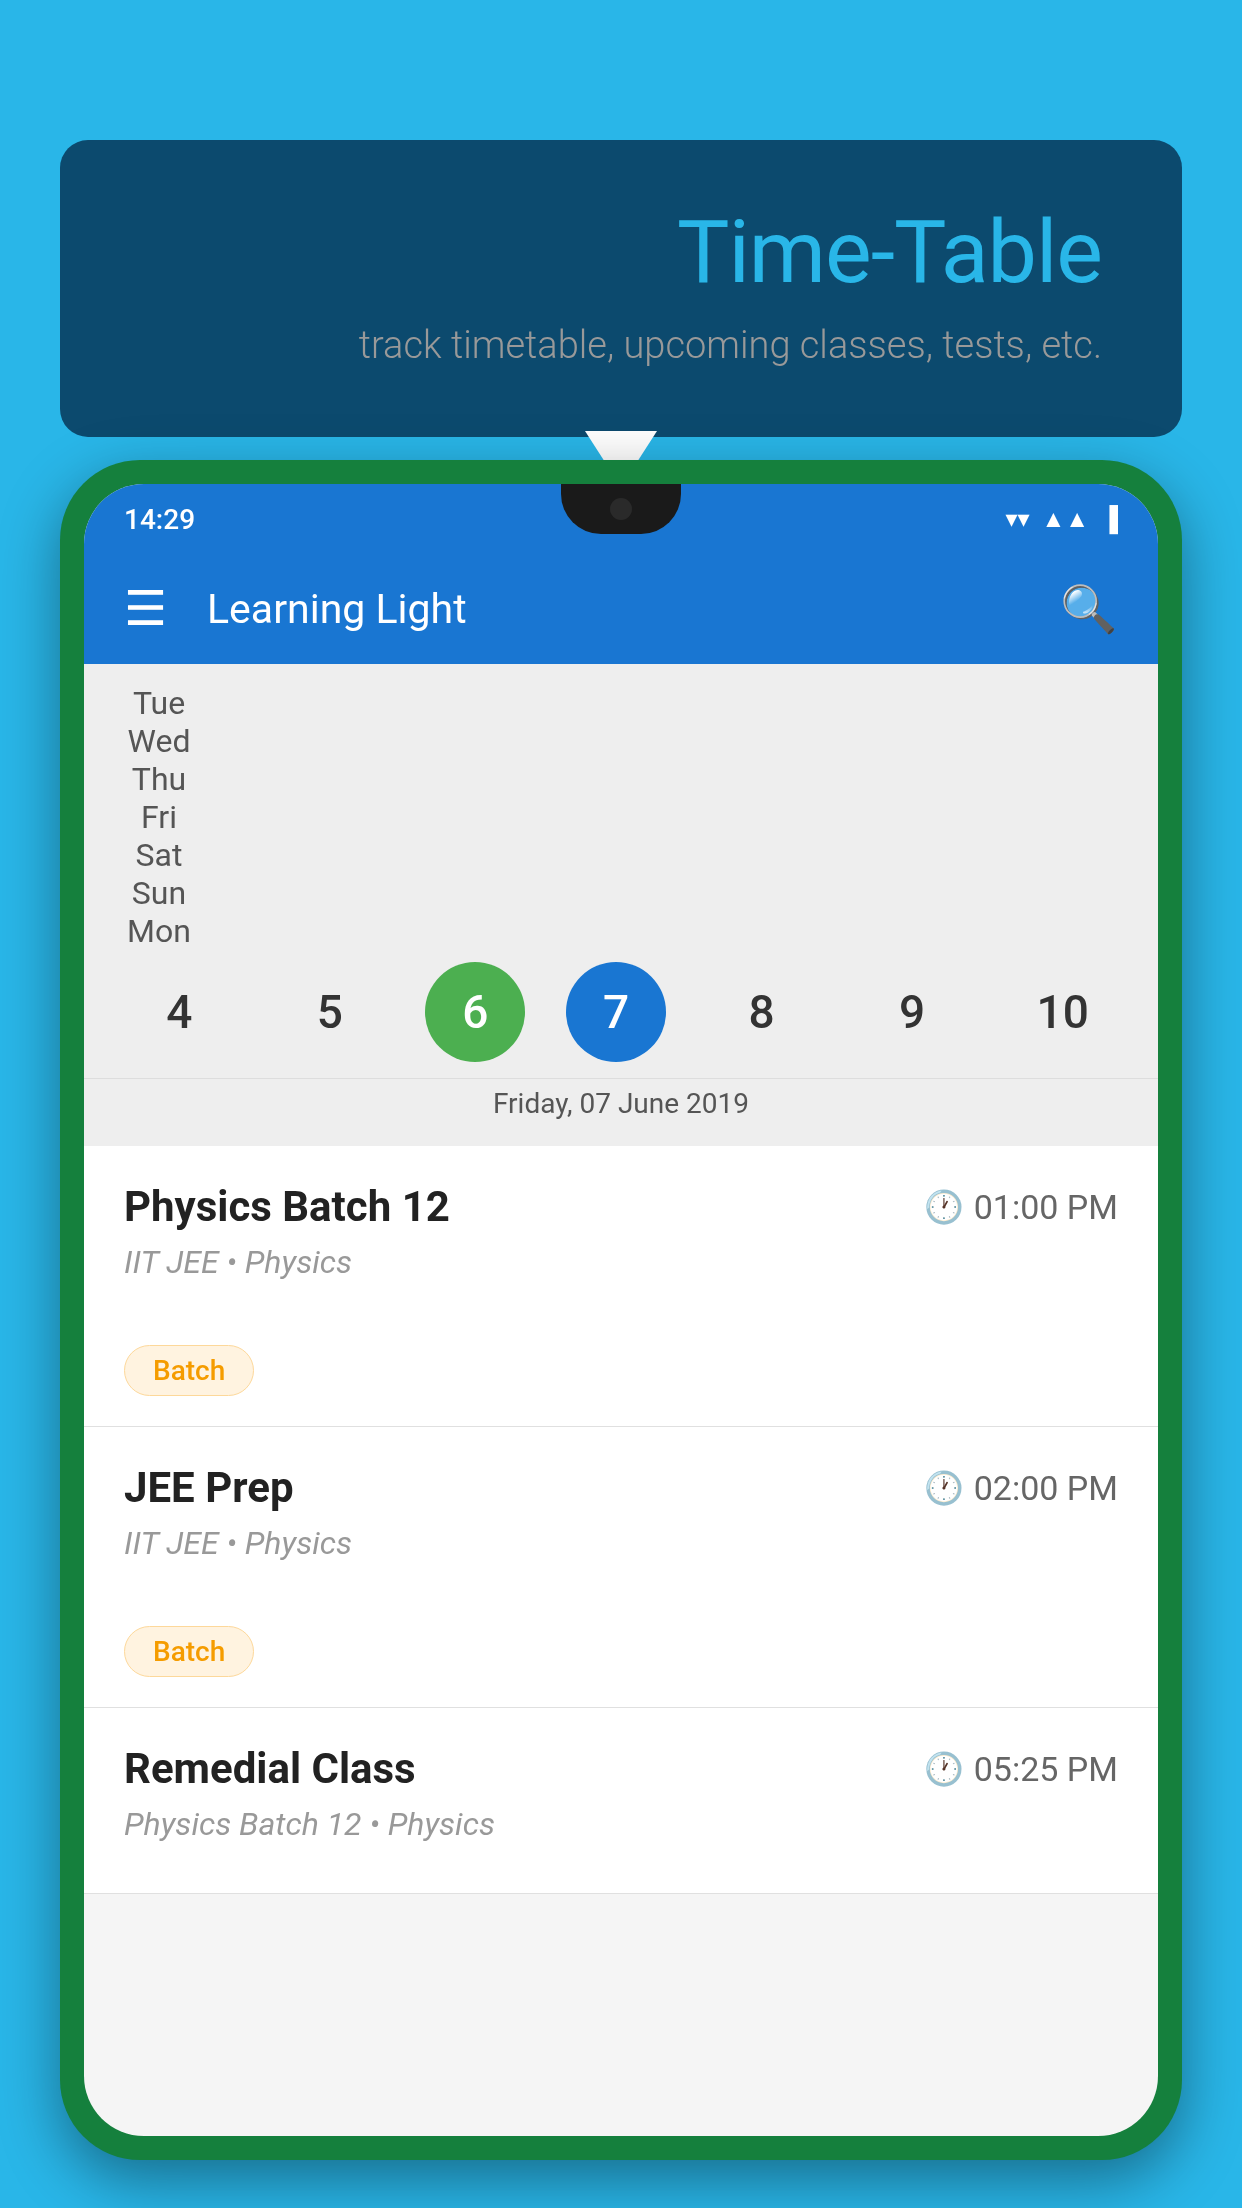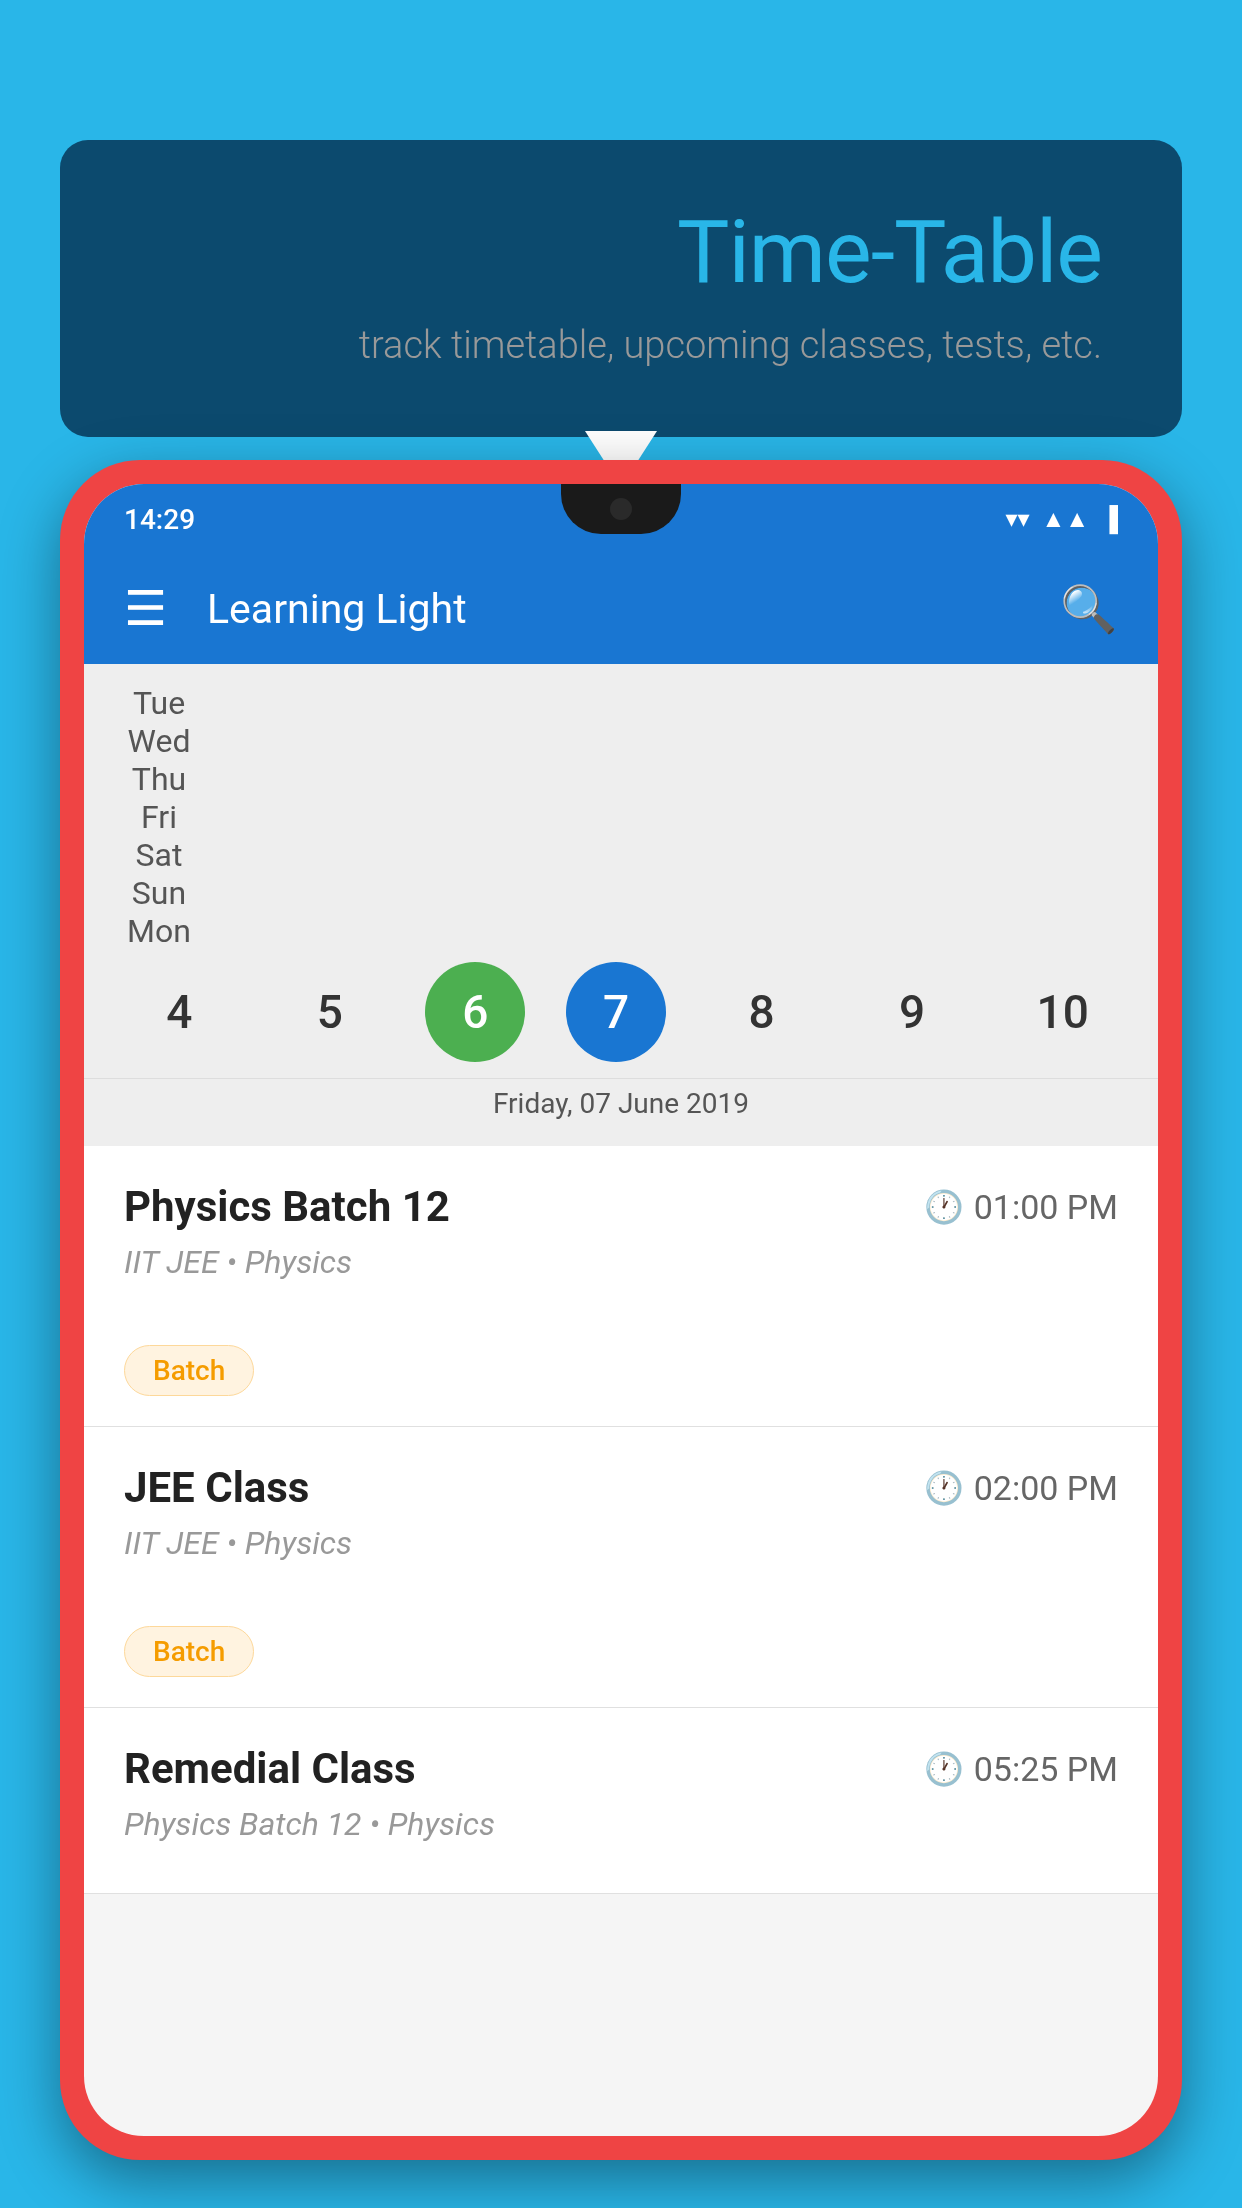--- a/index.html
+++ b/index.html
@@ -63,21 +63,21 @@
     
     .phone-wrapper {
       position: absolute;
       top: 460px;
       left: 60px;
       right: 60px;
       bottom: 0;
     }
 
     .phone-frame {
-      background: #ef4444;
+      background: #15803d;
       border-radius: 80px;
       padding: 24px;
       box-shadow: 0 20px 60px rgba(0,0,0,0.4);
       position: relative;
       overflow: hidden;
       height: 1700px;
     }
 
     
     .phone-screen {
@@ -351,21 +351,21 @@
               <span class="clock-icon">🕐</span>
               01:00 PM
             </span>
           </div>
           <div class="item-subtitle">IIT JEE • Physics</div>
           <span class="batch-tag">Batch</span>
         </div>
 
         <div class="schedule-item">
           <div class="item-row1">
-            <span class="item-title">JEE Class</span>
+            <span class="item-title">JEE Prep</span>
             <span class="item-time">
               <span class="clock-icon">🕐</span>
               02:00 PM
             </span>
           </div>
           <div class="item-subtitle">IIT JEE • Physics</div>
           <span class="batch-tag">Batch</span>
         </div>
 
         <div class="schedule-item">

